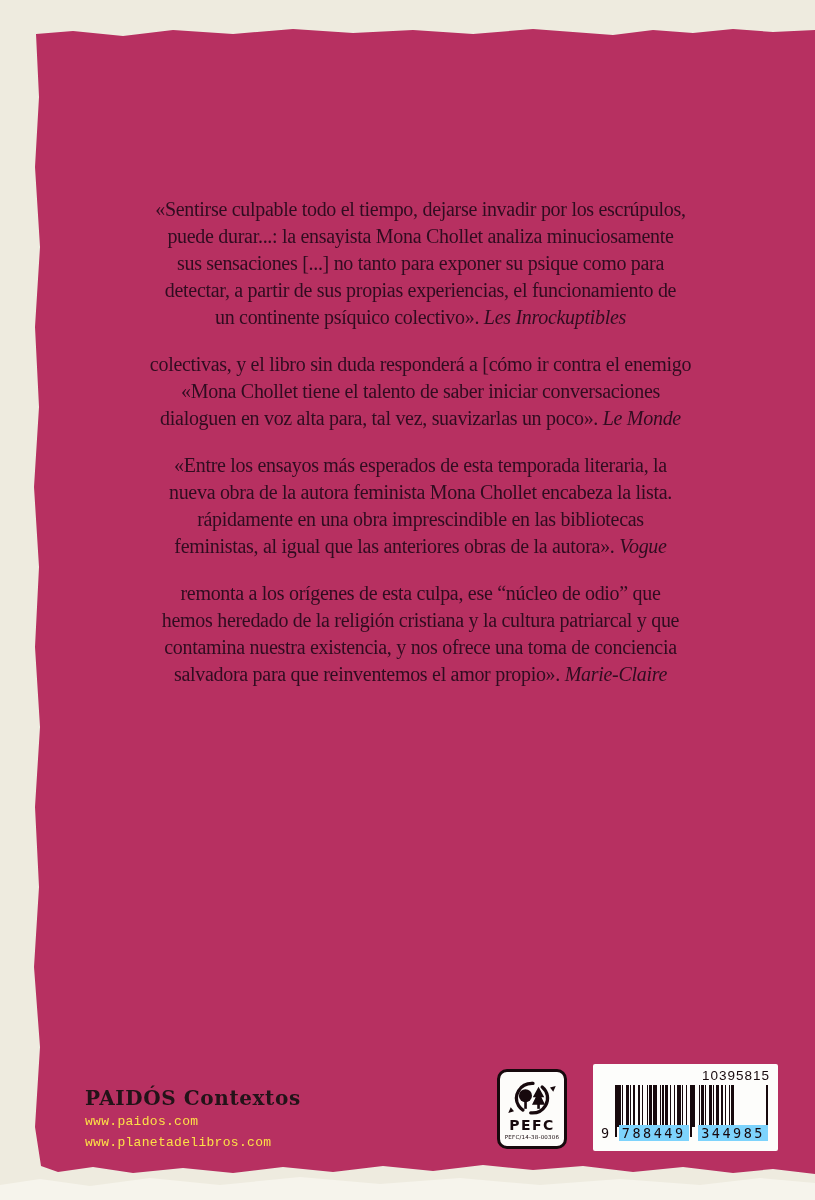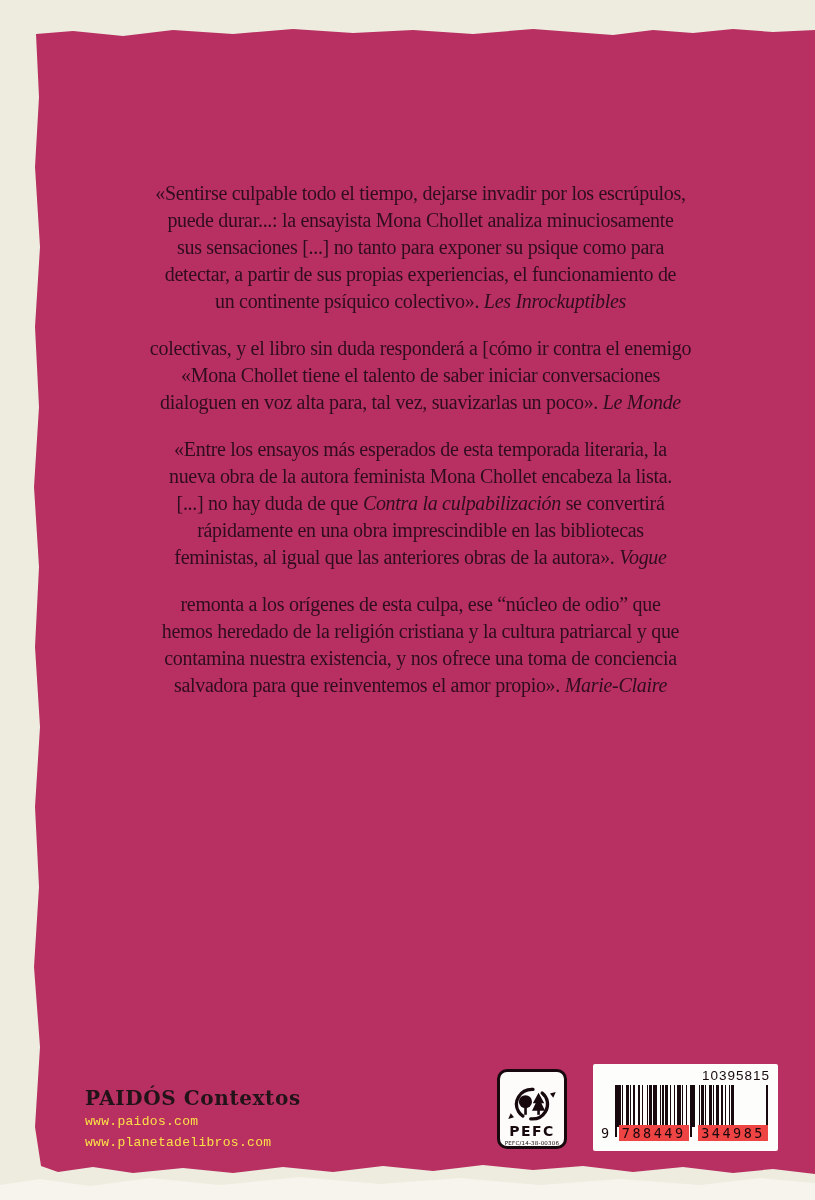--- a/index.html
+++ b/index.html
@@ -32,43 +32,42 @@
       150px 1141px,100px 1146px,60px 1140px,25px 1145px,8px 1139px,
       2px 1100px,7px 1020px,1px 940px,6px 860px,2px 780px,7px 700px,2px 620px,
       6px 540px,1px 460px,6px 380px,2px 300px,7px 220px,2px 140px,6px 70px
     );
   }
   .quotes{
     position:absolute;left:65px;top:153px;width:645px;
     color:#300c20;text-align:center;
     font-size:20px;line-height:27px;letter-spacing:-0.3px;
   }
-  .quote{margin:0 0 20px 0;}
+  .quote{margin:16px 0 20px 0;}
   .qline{white-space:nowrap;}
   .qattr{font-weight:normal;font-style:italic;}
   .qtitle{font-style:italic;}
 
   .publisher{
     position:absolute;left:52px;top:1058px;color:#221318;
   }
   .imprint{
     font-family:"DejaVu Serif","Liberation Serif",serif;font-weight:bold;
     font-size:20px;letter-spacing:.6px;line-height:26px;
   }
   .purl{
     font-family:"Liberation Mono","DejaVu Sans Mono",monospace;
     font-size:13px;line-height:21px;letter-spacing:.3px;color:#fde047;
   }
 
   .pefc{
     position:absolute;left:464px;top:1042px;width:70px;height:80px;
     background:#fdfcfa;border:3px solid #17090d;border-radius:10px;
     box-sizing:border-box;display:flex;flex-direction:column;align-items:center;
-    padding-top:1px;
-    justify-content:flex-end;
+    padding-top:9px;
   }
   .pefc svg{display:block;}
   .pefc-label{
     font-family:"DejaVu Sans","Liberation Sans",sans-serif;font-weight:bold;
     font-size:14px;letter-spacing:1.5px;color:#17090d;line-height:14px;margin-top:1px;
   }
   .pefc-code{
     font-family:"DejaVu Sans","Liberation Sans",sans-serif;
     font-size:5.5px;letter-spacing:.2px;color:#17090d;margin-top:2px;
   }
@@ -83,21 +82,21 @@
   }
   .bc-bars-wrap{position:relative;height:52px;margin:1px 2px 0 10px;}
   .bc-bars{position:absolute;left:6px;right:2px;top:0;height:42px;font-size:0;white-space:nowrap;overflow:hidden;}
   .bc-guard{position:absolute;top:0;width:2px;height:52px;background:#17090d;}
   .bc-digits{
     position:absolute;left:-10px;right:0;top:40px;height:16px;
     display:flex;justify-content:space-between;align-items:flex-end;
     font-family:"DejaVu Sans Mono","Liberation Mono",monospace;
     font-size:13.5px;color:#17090d;
   }
-  .bc-digits .grp{background:#ef4444;padding:0 3px;letter-spacing:2.5px;}
+  .bc-digits .grp{background:#7dd3fc;padding:0 3px;letter-spacing:2.5px;}
 </style>
 </head>
 <body>
 
 <div class="cover">
   <div class="quotes">
       <div class="quote">
         <div class="qline"><span>«Sentirse culpable todo el tiempo, dejarse invadir por los escrúpulos,</span></div>
         <div class="qline"><span>puede durar...: la ensayista Mona Chollet analiza minuciosamente</span></div>
         <div class="qline"><span>sus sensaciones [...] no tanto para exponer su psique como para</span></div>
@@ -105,21 +104,20 @@
         <div class="qline"><span>un continente psíquico colectivo». </span><span class="qattr">Les Inrockuptibles</span></div>
       </div>
       <div class="quote">
         <div class="qline"><span>colectivas, y el libro sin duda responderá a [cómo ir contra el enemigo</span></div>
         <div class="qline"><span>«Mona Chollet tiene el talento de saber iniciar conversaciones</span></div>
         <div class="qline"><span>dialoguen en voz alta para, tal vez, suavizarlas un poco». </span><span class="qattr">Le Monde</span></div>
       </div>
       <div class="quote">
         <div class="qline"><span>«Entre los ensayos más esperados de esta temporada literaria, la</span></div>
         <div class="qline"><span>nueva obra de la autora feminista Mona Chollet encabeza la lista.</span></div>
-        <div class="qline"><span>[...] no hay duda de que </span><span class="qtitle">Contra la culpabilización</span><span> se convertirá</span></div>
         <div class="qline"><span>rápidamente en una obra imprescindible en las bibliotecas</span></div>
         <div class="qline"><span>feministas, al igual que las anteriores obras de la autora». </span><span class="qattr">Vogue</span></div>
       </div>
       <div class="quote">
         <div class="qline"><span>remonta a los orígenes de esta culpa, ese “núcleo de odio” que</span></div>
         <div class="qline"><span>hemos heredado de la religión cristiana y la cultura patriarcal y que</span></div>
         <div class="qline"><span>contamina nuestra existencia, y nos ofrece una toma de conciencia</span></div>
         <div class="qline"><span>salvadora para que reinventemos el amor propio». </span><span class="qattr">Marie-Claire</span></div>
       </div>
     </div>

